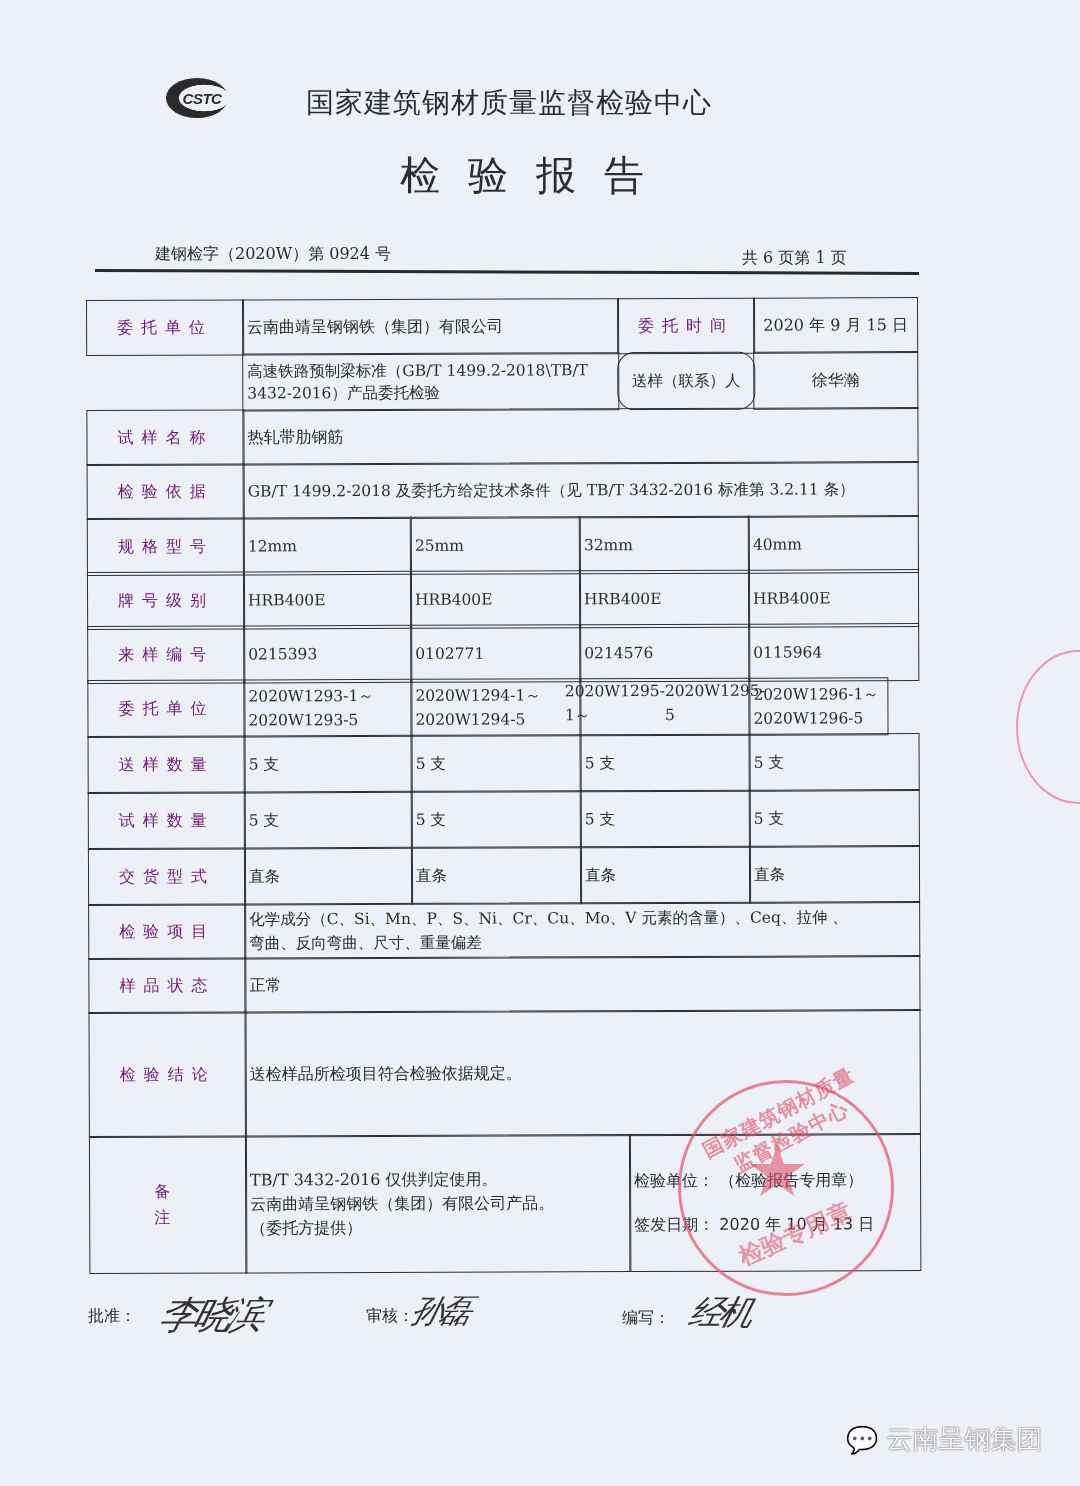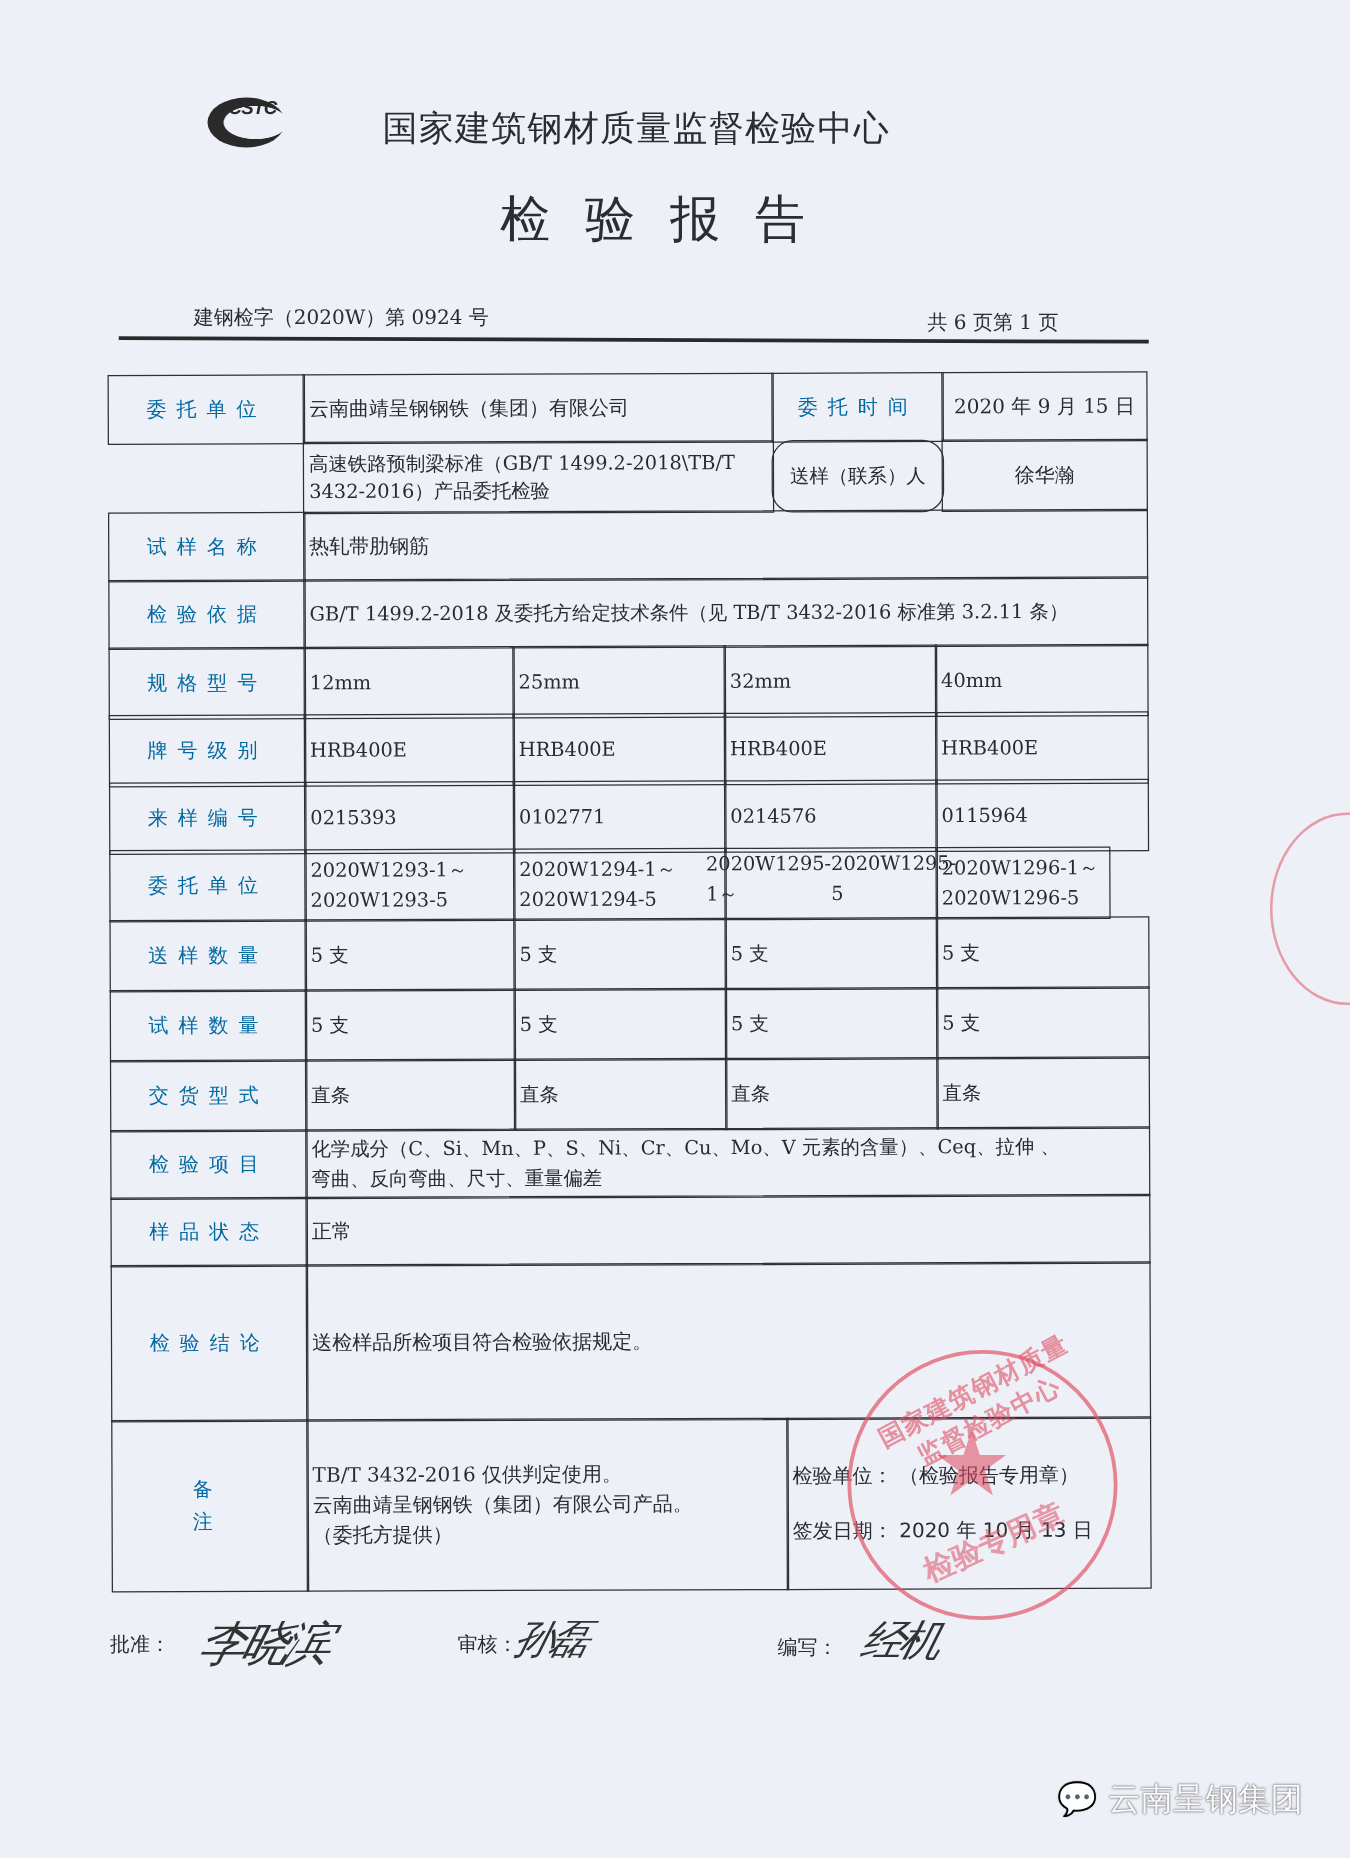--- a/index.html
+++ b/index.html
@@ -8,21 +8,21 @@
       background: #eef0f8;
       position: relative; overflow: hidden;
       font-family: "DejaVu Serif", "Liberation Serif", serif;
       color: #2a2a30;
     }
     .abs { position: absolute; }
     .logo {
       left: 166px; top: 78px; width: 62px; height: 40px;
       border-radius: 50%;
       background: radial-gradient(ellipse at 62% 50%, #eef0f8 0 46%, #2a2a2a 48%);
-      display: flex; align-items: flex-start; justify-content: center;
+      display: flex; align-items: center; justify-content: center;
     }
     .logo span {
       font-family: "Liberation Sans", sans-serif; font-weight: bold; font-style: italic;
       font-size: 15px; color: #2a2a2a; margin-left: 10px; letter-spacing: -0.5px;
     }
     .org-title {
       left: 306px; top: 84px; font-size: 28px; letter-spacing: 1px;
       font-family: "DejaVu Sans", sans-serif; color: #2c2c34;
     }
     .doc-title {
@@ -42,21 +42,21 @@
     }
     .cell {
       position: absolute; box-sizing: border-box;
       border: 1.5px solid #2f2f38;
       display: flex; align-items: center;
       font-size: 16px; line-height: 26px;
       padding: 0 4px;
     }
     .lbl {
       justify-content: center; letter-spacing: 8px;
-      font-family: "DejaVu Sans", sans-serif; font-size: 16px; color: #0369a1;
+      font-family: "DejaVu Sans", sans-serif; font-size: 16px; color: #701a75;
     }
     .lbl.wide { letter-spacing: 46px; padding-left: 64px; }
     .center { justify-content: center; }
 
     .stamp {
       left: 678px; top: 1080px; width: 210px; height: 210px;
       border: 3px solid rgba(226, 84, 102, 0.7); border-radius: 50%;
       pointer-events: none;
     }
     .stamp-star {

